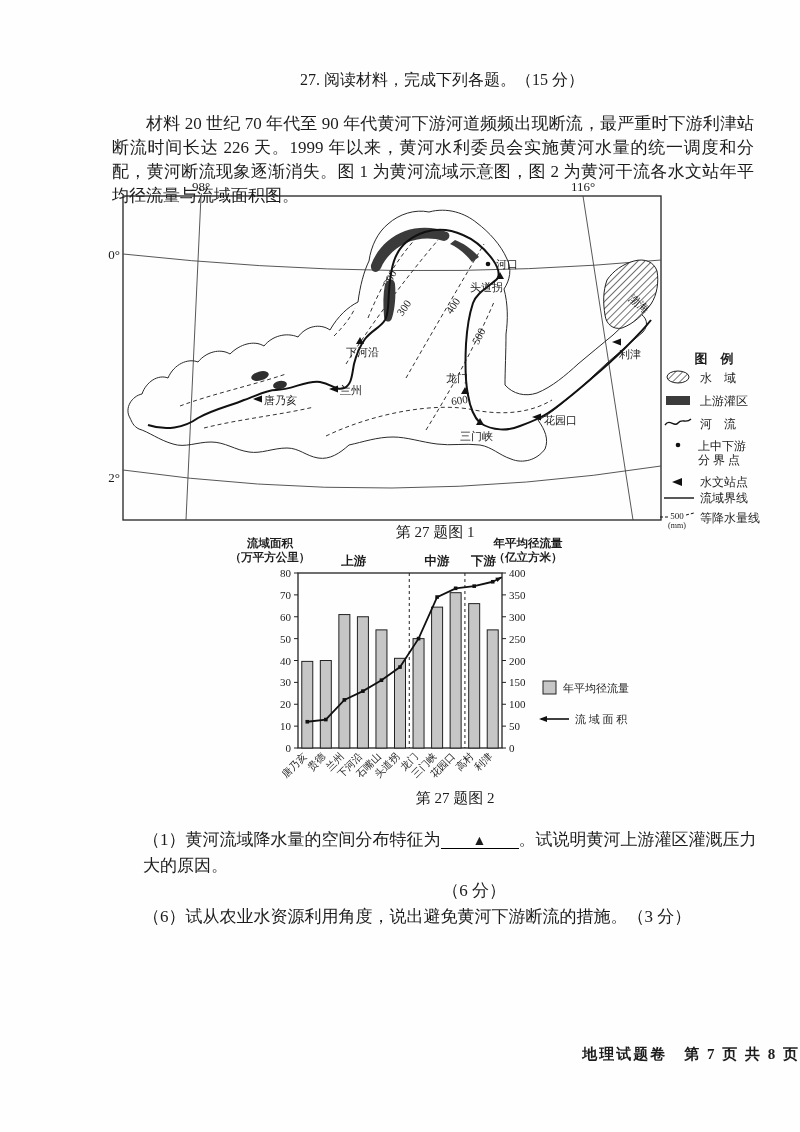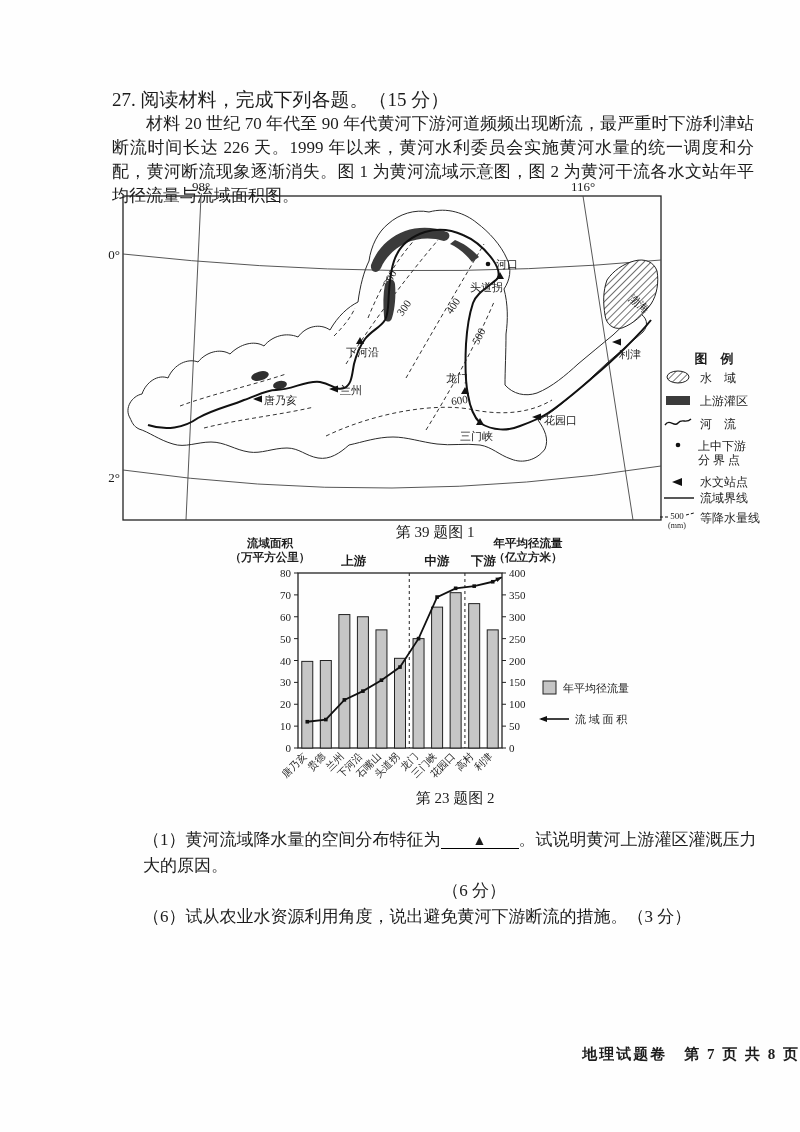--- a/index.html
+++ b/index.html
@@ -1,18 +1,18 @@
 <!DOCTYPE html>
 <html><head>
 <meta charset="utf-8">
 <style>
   html,body{margin:0;padding:0;background:#e8e8e8;}
   .page{position:relative;width:800px;height:1132px;background:#fefefe;margin:0 auto;
         font-family:"Liberation Serif","DejaVu Serif",serif;color:#1c1c1c;overflow:hidden;}
-  .q-head{position:absolute;left:112px;top:88px;width:660px;font-size:19px;line-height:24px;}
+  .q-head{position:absolute;left:112px;top:68px;width:660px;font-size:16px;line-height:24px;text-align:center;}
   .material{position:absolute;left:112px;top:112px;width:642px;font-size:17px;line-height:24px;
             text-indent:2em;text-align:justify;}
   .map-svg{position:absolute;left:108px;top:168px;}
   .cap1{position:absolute;left:110px;top:523px;width:650px;text-align:center;font-size:15px;}
   .chart-svg{position:absolute;left:225px;top:533px;}
   .cap2{position:absolute;left:225px;top:789px;width:460px;text-align:center;font-size:15px;}
   .questions{position:absolute;left:143px;top:827px;width:630px;font-size:17px;line-height:25.5px;}
   .q-line{white-space:normal;}
   .q-score{margin-left:32px;text-align:center;}
   .blank{display:inline-block;width:78px;text-align:center;border-bottom:1.3px solid #000;
@@ -139,21 +139,21 @@
       <line x1="556" y1="330" x2="586" y2="330" stroke="#111" stroke-width="1.4"></line>
       <text x="592" y="334" font-size="12">流域界线</text>
       <line x1="552" y1="349" x2="560" y2="349" stroke="#111" stroke-dasharray="3,2"></line>
       <text x="569" y="351" font-size="9" text-anchor="middle">500</text>
       <line x1="578" y1="347" x2="586" y2="345" stroke="#111" stroke-dasharray="3,2"></line>
       <text x="569" y="360" font-size="8" text-anchor="middle">(mm)</text>
       <text x="592" y="354" font-size="12">等降水量线</text>
     </g>
   </svg>
 
-  <div class="cap1">第 39 题图 1</div>
+  <div class="cap1">第 27 题图 1</div>
 
   <svg class="chart-svg" width="500" height="260" viewBox="0 0 500 260">
     <text x="45" y="14" font-size="11.5" text-anchor="middle" font-weight="bold">流域面积</text>
     <text x="45" y="28" font-size="11.5" text-anchor="middle" font-weight="bold">（万平方公里）</text>
     <text x="303" y="14" font-size="11.5" text-anchor="middle" font-weight="bold">年平均径流量</text>
     <text x="303" y="28" font-size="11.5" text-anchor="middle" font-weight="bold">（亿立方米）</text>
     <g id="chart-dyn">
         <text x="128.63636363636363" y="32" font-size="12.5" text-anchor="middle" font-weight="bold">上游</text>
         <line x1="184.27272727272728" y1="40" x2="184.27272727272728" y2="215" stroke="#222" stroke-width="1" stroke-dasharray="3,3"></line>
         <text x="212.0909090909091" y="32" font-size="12.5" text-anchor="middle" font-weight="bold">中游</text>
@@ -233,21 +233,21 @@
         <line x1="267.72727272727275" y1="48.75" x2="276.72727272727275" y2="44.25" stroke="#111" stroke-width="1.8"></line>
         <polygon points="276.72727272727275,44.25 272.43402221047313,49.07990683139954 270.2873969520733,44.78665631459995" fill="#111"></polygon>
         <rect x="318" y="148" width="13" height="13" fill="#c6c6c6" stroke="#222" stroke-width="1"></rect>
         <text x="338" y="159" font-size="11" text-anchor="start">年平均径流量</text>
         <line x1="316" y1="186" x2="344" y2="186" stroke="#111" stroke-width="1.6"></line>
         <polygon points="314,186 322,183 322,189" fill="#111"></polygon>
         <text x="350" y="190" font-size="11" text-anchor="start">流 域 面 积</text>
       </g>
   </svg>
 
-  <div class="cap2">第 23 题图 2</div>
+  <div class="cap2">第 27 题图 2</div>
 
   <div class="questions">
     <div class="q-line"><span>（1）黄河流域降水量的空间分布特征为</span><span class="blank">▲</span><span>。试说明黄河上游灌区灌溉压力大的原因。</span></div>
     <div class="q-line q-score">（6 分）</div>
     <div class="q-line">（6）试从农业水资源利用角度，说出避免黄河下游断流的措施。（3 分）</div>
   </div>
 
   <div class="footer">地理试题卷　第 7 页 共 8 页</div>
 </div>
 

